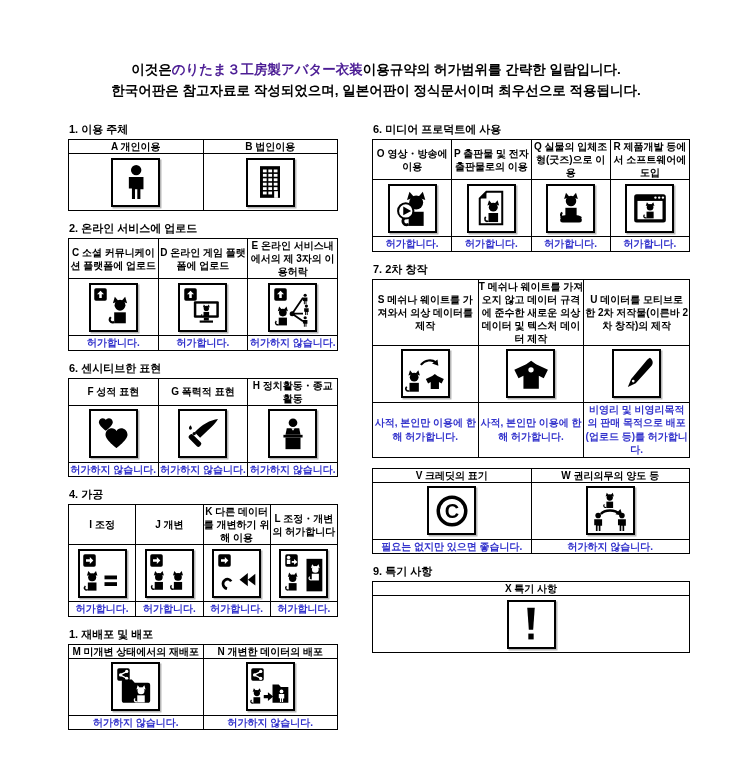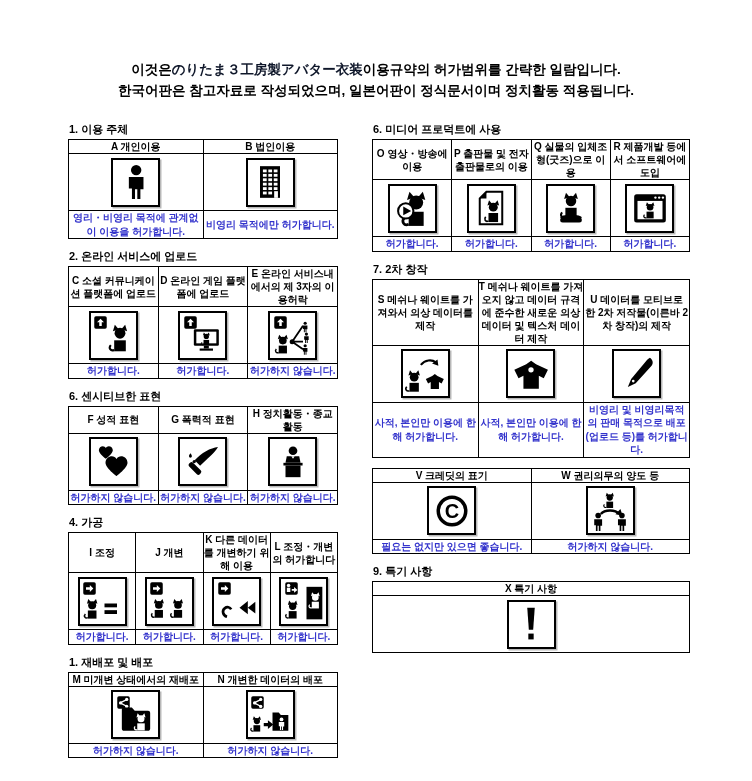--- a/index.html
+++ b/index.html
@@ -2,42 +2,42 @@
 <html><head>
 <meta charset="utf-8">
 <style>
   html,body{margin:0;padding:0;}
   body{
     width:752px;height:781px;background:#ffffff;position:relative;overflow:hidden;
     font-family:"Liberation Sans","DejaVu Sans",sans-serif;color:#000;
   }
   .titles{position:absolute;top:60px;left:0;width:752px;text-align:center;
     font-weight:bold;font-size:13.5px;line-height:1.55;}
-  .accent{color:#0f172a;}
+  .accent{color:#4c1d95;}
   .col{position:absolute;top:122px;}
   #left-col{left:68px;width:270px;}
   #right-col{left:372px;width:318px;}
   .section{margin-bottom:10px;}
   .sec-title{font-weight:bold;font-size:11px;margin:0 0 2px 1px;}
   table.perm{border-collapse:collapse;width:100%;table-layout:fixed;background:#fff;}
   table.perm td{border:1px solid #000;text-align:center;vertical-align:middle;padding:0;}
   td.hdr{font-weight:bold;font-size:10px;line-height:1.3;padding:1px 2px;}
   td.icon{height:56px;}
   .ibox{width:45px;height:45px;border:2.5px solid #000;background:#fff;margin:3px auto;
     display:flex;align-items:center;justify-content:center;
     box-shadow:1.5px 1.5px 0 rgba(0,0,0,.28);}
   .ibox svg{width:40px;height:40px;display:block;}
   td.res{color:#3333cc;font-weight:bold;font-size:10px;line-height:1.35;padding:2px 3px;}
 </style>
 </head>
 <body>
 
 <div class="titles">
   <div><span>이것은</span><span class="accent">のりたま３工房製アバター衣装</span><span>이용규약의 허가범위를 간략한 일람입니다.</span></div>
-  <div>한국어판은 참고자료로 작성되었으며, 일본어판이 정식문서이며 정치활동 적용됩니다.</div>
+  <div>한국어판은 참고자료로 작성되었으며, 일본어판이 정식문서이며 최우선으로 적용됩니다.</div>
 </div>
 
 <div class="col" id="left-col">
     <div class="section">
       <div class="sec-title">1. 이용 주체</div>
       <table class="perm">
         <tbody>
           <tr>
             <td class="hdr">A 개인이용</td>
             <td class="hdr">B 법인이용</td>
@@ -72,24 +72,20 @@
                   <rect x="15.5" y="30.2" width="4.5" height="3.4" fill="#fff"></rect>
                   <rect x="22" y="30.2" width="4.5" height="3.4" fill="#fff"></rect>
                   <rect x="28.5" y="30.2" width="4.5" height="3.4" fill="#fff"></rect>
                   <rect x="15.5" y="35.5" width="4.5" height="3.4" fill="#fff"></rect>
                   <rect x="22" y="35.5" width="4.5" height="3.4" fill="#fff"></rect>
                   <rect x="29" y="35" width="4.5" height="8" fill="#fff"></rect>
                 </svg>
               </div>
             </td>
           </tr>
-          <tr>
-            <td class="res">영리・비영리 목적에 관계없이 이용을 허가합니다.</td>
-            <td class="res">비영리 목적에만 허가합니다.</td>
-          </tr>
         </tbody>
       </table>
     </div>
     <div class="section">
       <div class="sec-title">2. 온라인 서비스에 업로드</div>
       <table class="perm">
         <tbody>
           <tr>
             <td class="hdr">C 소셜 커뮤니케이션 플랫폼에 업로드</td>
             <td class="hdr">D 온라인 게임 플랫폼에 업로드</td>

